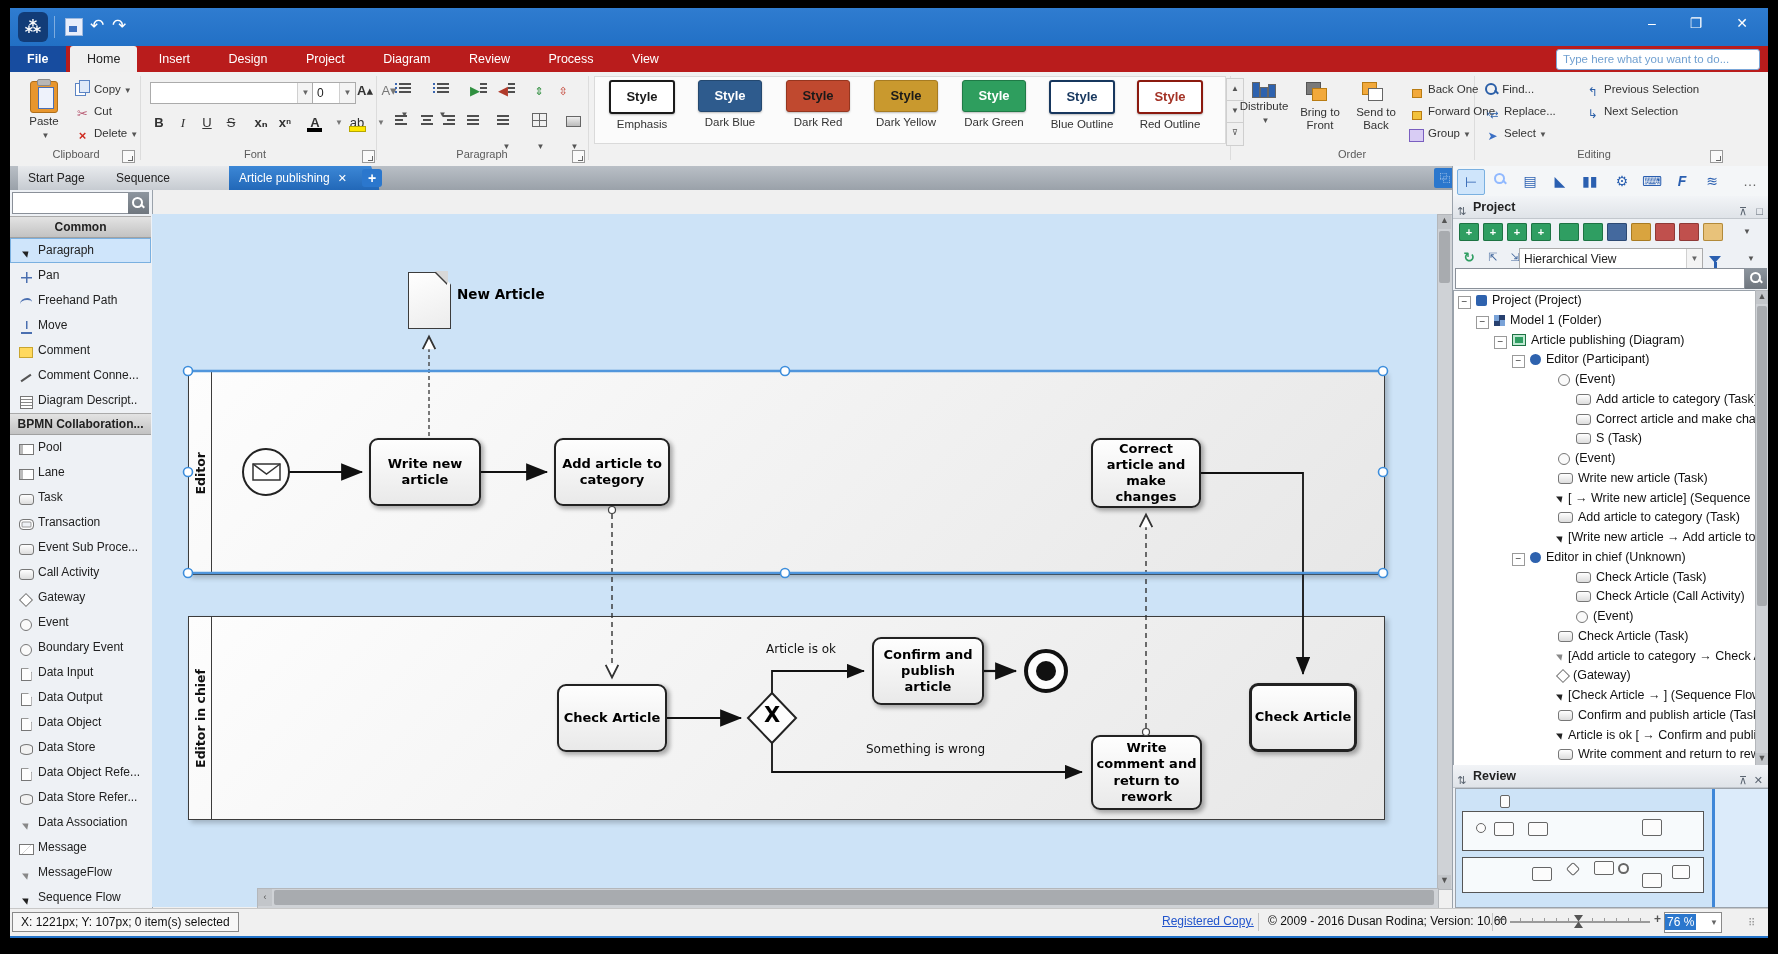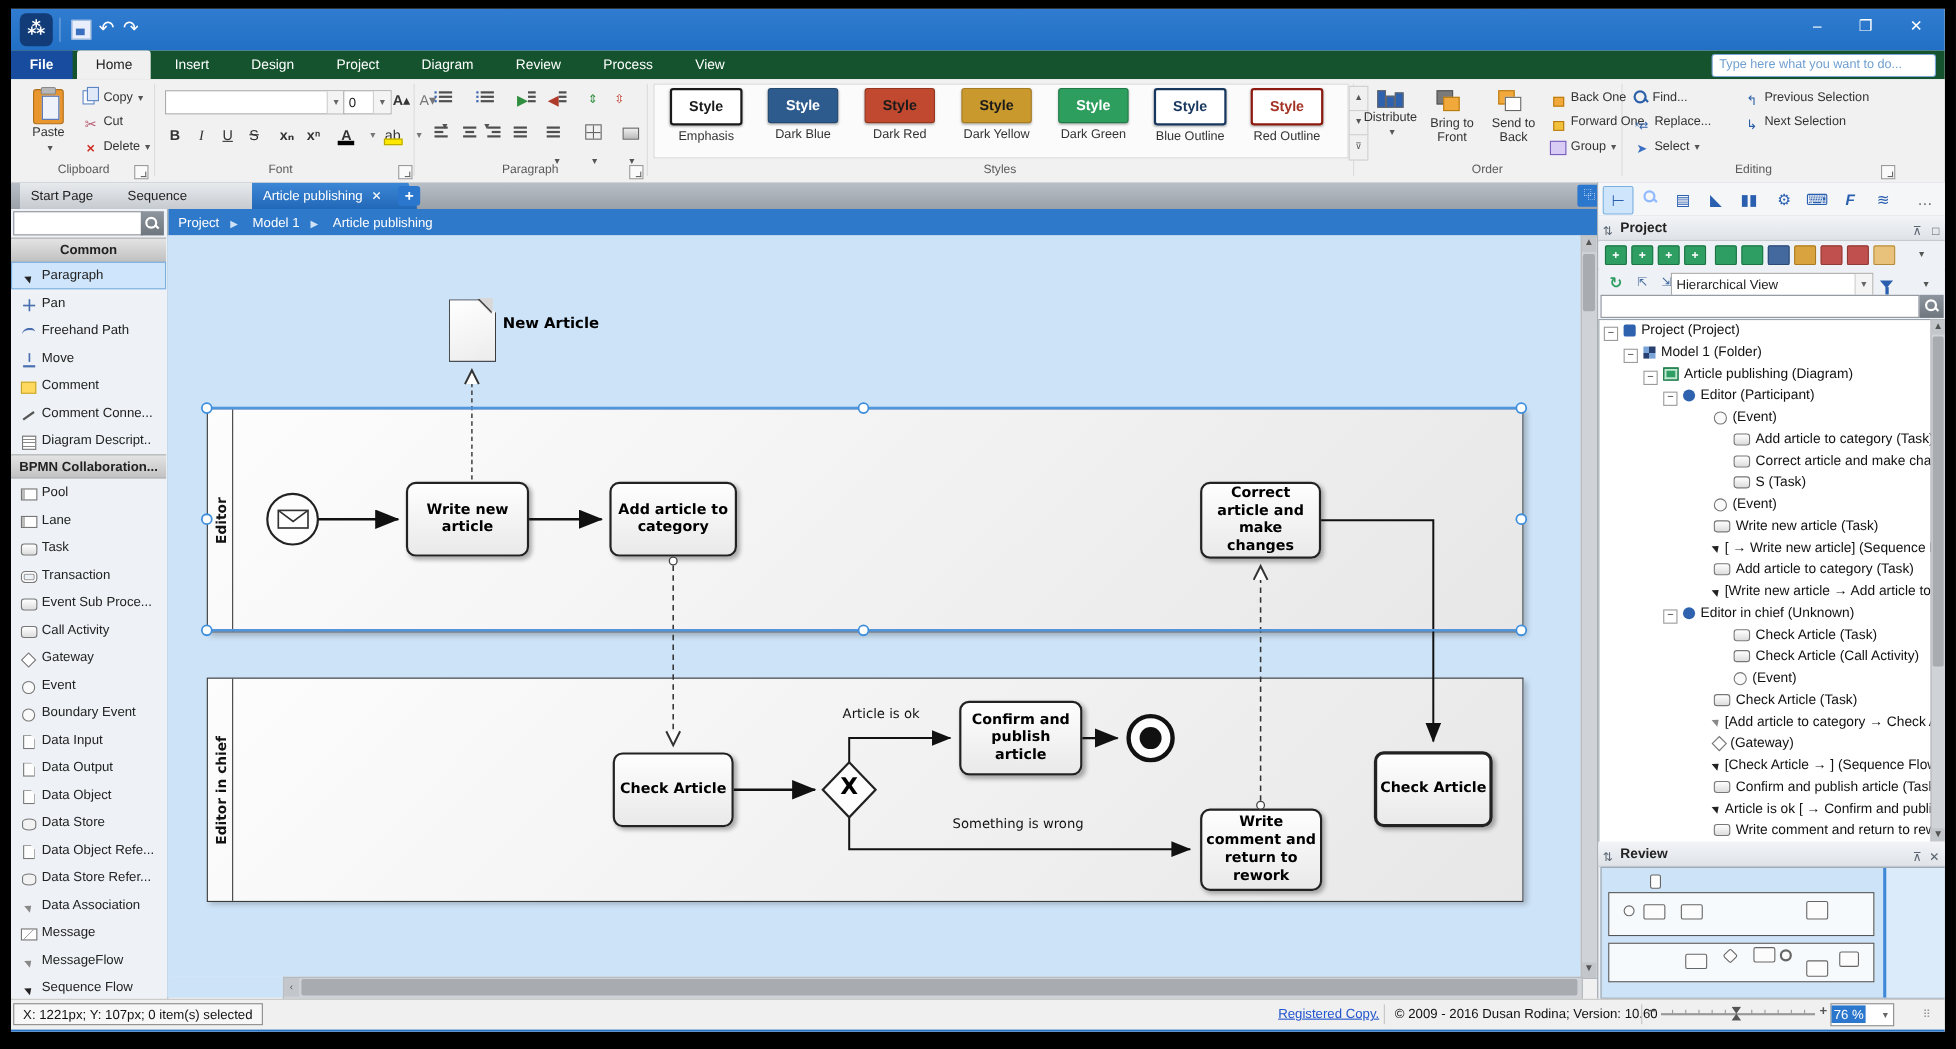--- a/index.html
+++ b/index.html
@@ -10,21 +10,21 @@
   #titlebar{left:0;top:0;width:1758px;height:38px;background:linear-gradient(180deg,#2f7cd0,#2270c5);color:#fff;}
   #title{left:0;top:10px;width:1758px;text-align:center;font-size:12.5px;color:#fff;}
   .tb-ic{top:6px;width:22px;height:24px;font-size:17px;color:#fff;text-align:center;line-height:24px;cursor:pointer;}
   #applogo{left:8px;top:4px;width:30px;height:30px;border-radius:6px;background:#123c77;color:#fff;font-size:16px;text-align:center;line-height:30px;font-weight:bold;}
   .qsep{left:44px;top:8px;width:1px;height:22px;background:rgba(255,255,255,.4);}
   #saveic{left:52px;} #undoic{left:76px;} #redoic{left:98px;}
   .save-sq{position:absolute;left:3px;top:4px;width:16px;height:16px;background:#e8eefb;border:1px solid #9db8dd;}
   .save-sq::after{content:"";position:absolute;left:3px;top:7px;width:8px;height:6px;background:#3a6fc0;}
   .winbtn{top:0;width:40px;height:30px;color:#fff;text-align:center;line-height:30px;font-size:14px;cursor:pointer;}
   
-  #menubar{left:0;top:38px;width:1758px;height:26px;background:#14532d;}
+  #menubar{left:0;top:38px;width:1758px;height:26px;background:#b91c1c;}
   .mtab{position:relative;display:inline-block;padding:0 17px;height:26px;line-height:26px;color:#fff;font-size:12.5px;cursor:pointer;}
   .mtab[data-kind="file"]{background:#174c9f;font-weight:bold;}
   .mtab[data-kind="active"]{background:#f0f0f0;color:#222;border-radius:3px 3px 0 0;}
   #menusearch{left:1546px;top:3px;width:190px;height:19px;background:#fff;border-radius:3px;border:1px solid #7aa6d8;
     font-size:11.5px;color:#6f9fd0;padding:0 6px;line-height:19px;overflow:hidden;white-space:nowrap;}
   
   #ribbon{left:0;top:64px;width:1758px;height:94px;background:#f1f1f1;border-bottom:1px solid #c8c8c8;font-size:11.5px;color:#333;}
   .gsep{position:absolute;top:4px;width:1px;height:84px;background:#dcdcdc;}
   .glabel{position:absolute;top:76px;height:14px;text-align:center;color:#5a5a5a;font-size:11px;}
   .glaunch{position:absolute;top:78px;width:11px;height:11px;border:1px solid #9a9a9a;background:#fafafa;}
@@ -301,21 +301,20 @@
       </span>
     
       <span class="stylecard" style="left: 1120px;">
         <span class="stylebox" style="display: block; background: rgb(255, 255, 255); border: 2px solid rgb(140, 26, 15); color: rgb(163, 50, 37);">Style</span>
         <span class="stylecap" style="display:block">Red Outline</span>
       </span>
     </span>
     <div class="sscroll" style="top:6px">▲</div>
     <div class="sscroll" style="top:28px">▼</div>
     <div class="sscroll" style="top:50px">⊽</div>
-    <div class="glabel" style="left:584px;width:630px">Styles</div>
 
     
     <div class="bigbtn" style="left:1228px">
       <div style="margin-top:4px"><span class="osq" style="background:#2e62ae;width:6px;height:14px"></span><span class="osq" style="background:#2e62ae;width:6px;height:9px"></span><span class="osq" style="background:#2e62ae;width:6px;height:12px"></span></div>
       <div class="bl"><span>Distribute</span><br><span class="dd">▼</span></div>
     </div>
     <div class="bigbtn" style="left:1284px">
       <div style="margin-top:4px;position:relative;height:22px">
           <span class="osq g" style="position:absolute;left:12px;top:0"></span>
           <span class="osq o" style="position:absolute;left:18px;top:6px"></span>
@@ -345,25 +344,20 @@
   </div>
 
   <div class="abs" id="doctabs">
     <div class="dtab" style="left:8px;width:78px"><span>Start Page</span></div>
     <div class="dtab" style="left:96px;width:112px"><span>Sequence Properties</span></div>
     <div class="dtab active" style="left:219px;width:126px"><span>Article publishing</span><span class="x">✕</span></div>
     <div class="abs" id="plusbtn">+</div>
     <div class="abs" id="paneltopic">⿻</div>
   </div>
 
-  <div class="abs" id="breadcrumb">
-    <span class="bc-item">Project</span><span class="bc-sep">▶</span>
-    <span class="bc-item">Model 1</span><span class="bc-sep">▶</span>
-    <span class="bc-item">Article publishing</span>
-  </div>
 
   <div class="abs" id="toolbox">
     <div id="tbsearch"></div>
     <div id="tbsearchbtn"><span class="mag" style="margin:4px 0 0 3px"></span></div>
     <div style="position:absolute;left:0;top:26px;width:141px">
       <div>
         <div class="tgroup-h">Common</div>
         <div>
             <div class="titem" data-selected="true" data-icon="cursor-icon"><span class="ticon"><span class="shp"></span></span><span>Paragraph</span></div>
             <div class="titem" data-icon="pan-icon"><span class="ticon"><span class="shp"></span></span><span>Pan</span></div>

